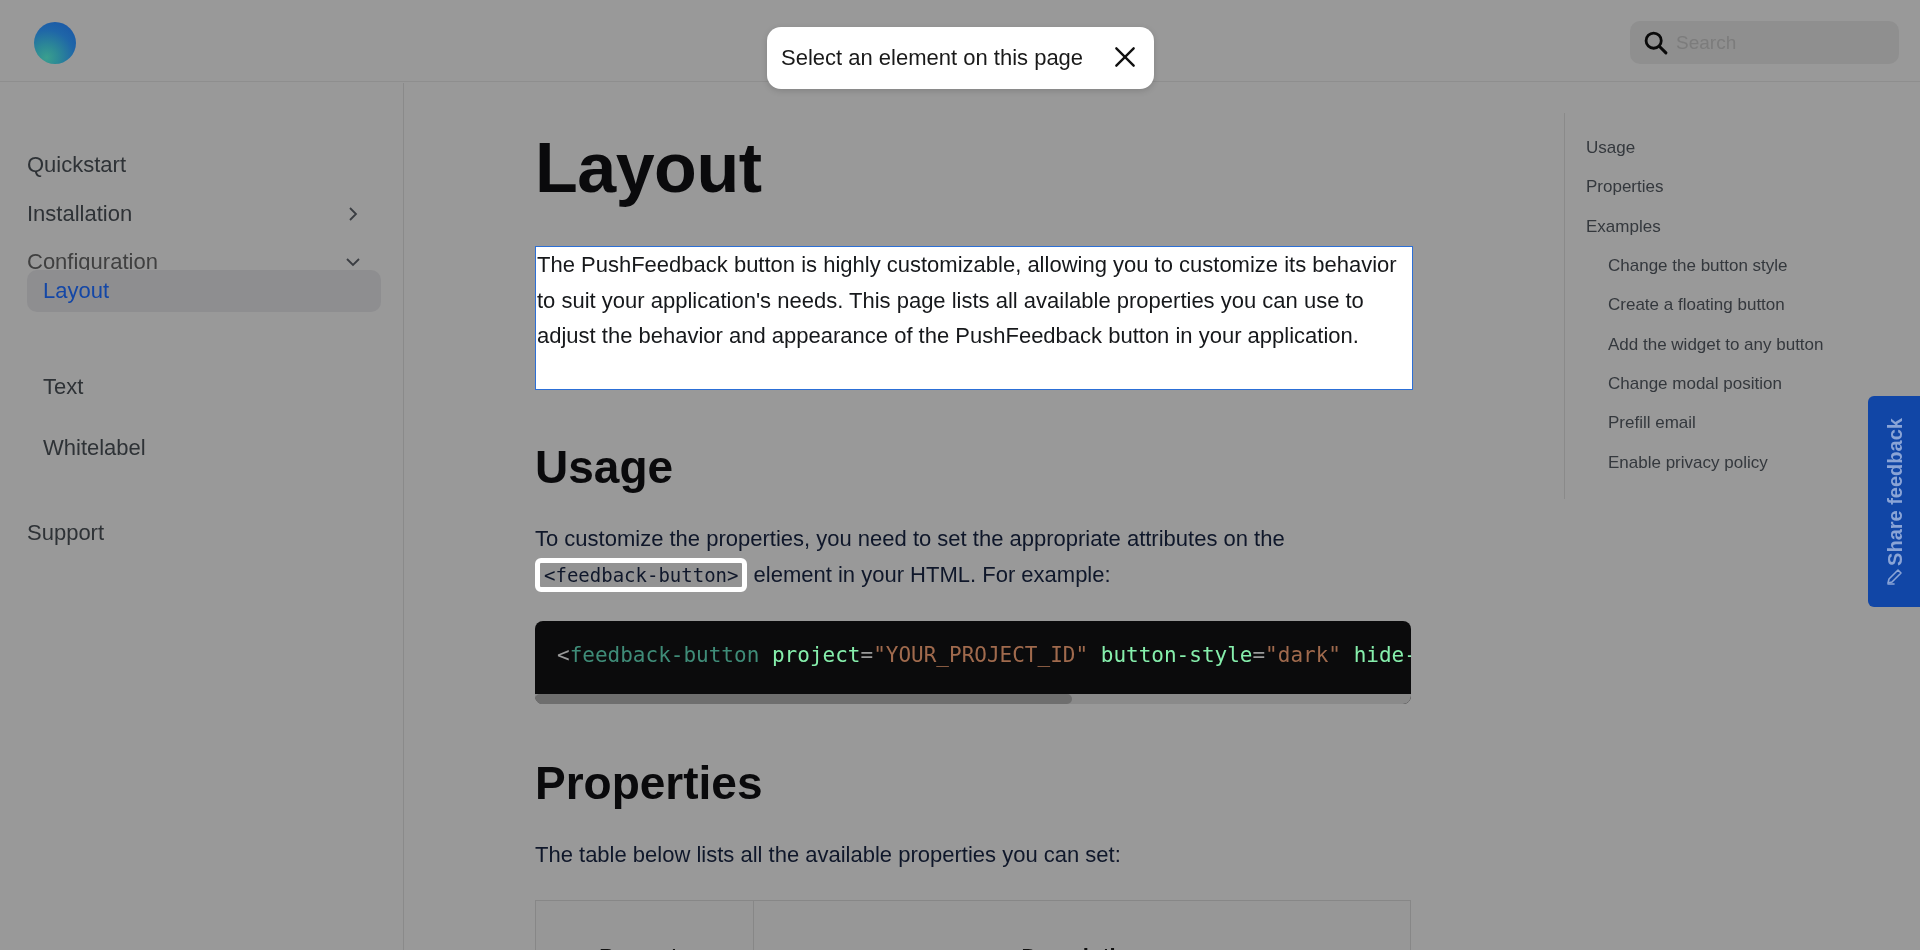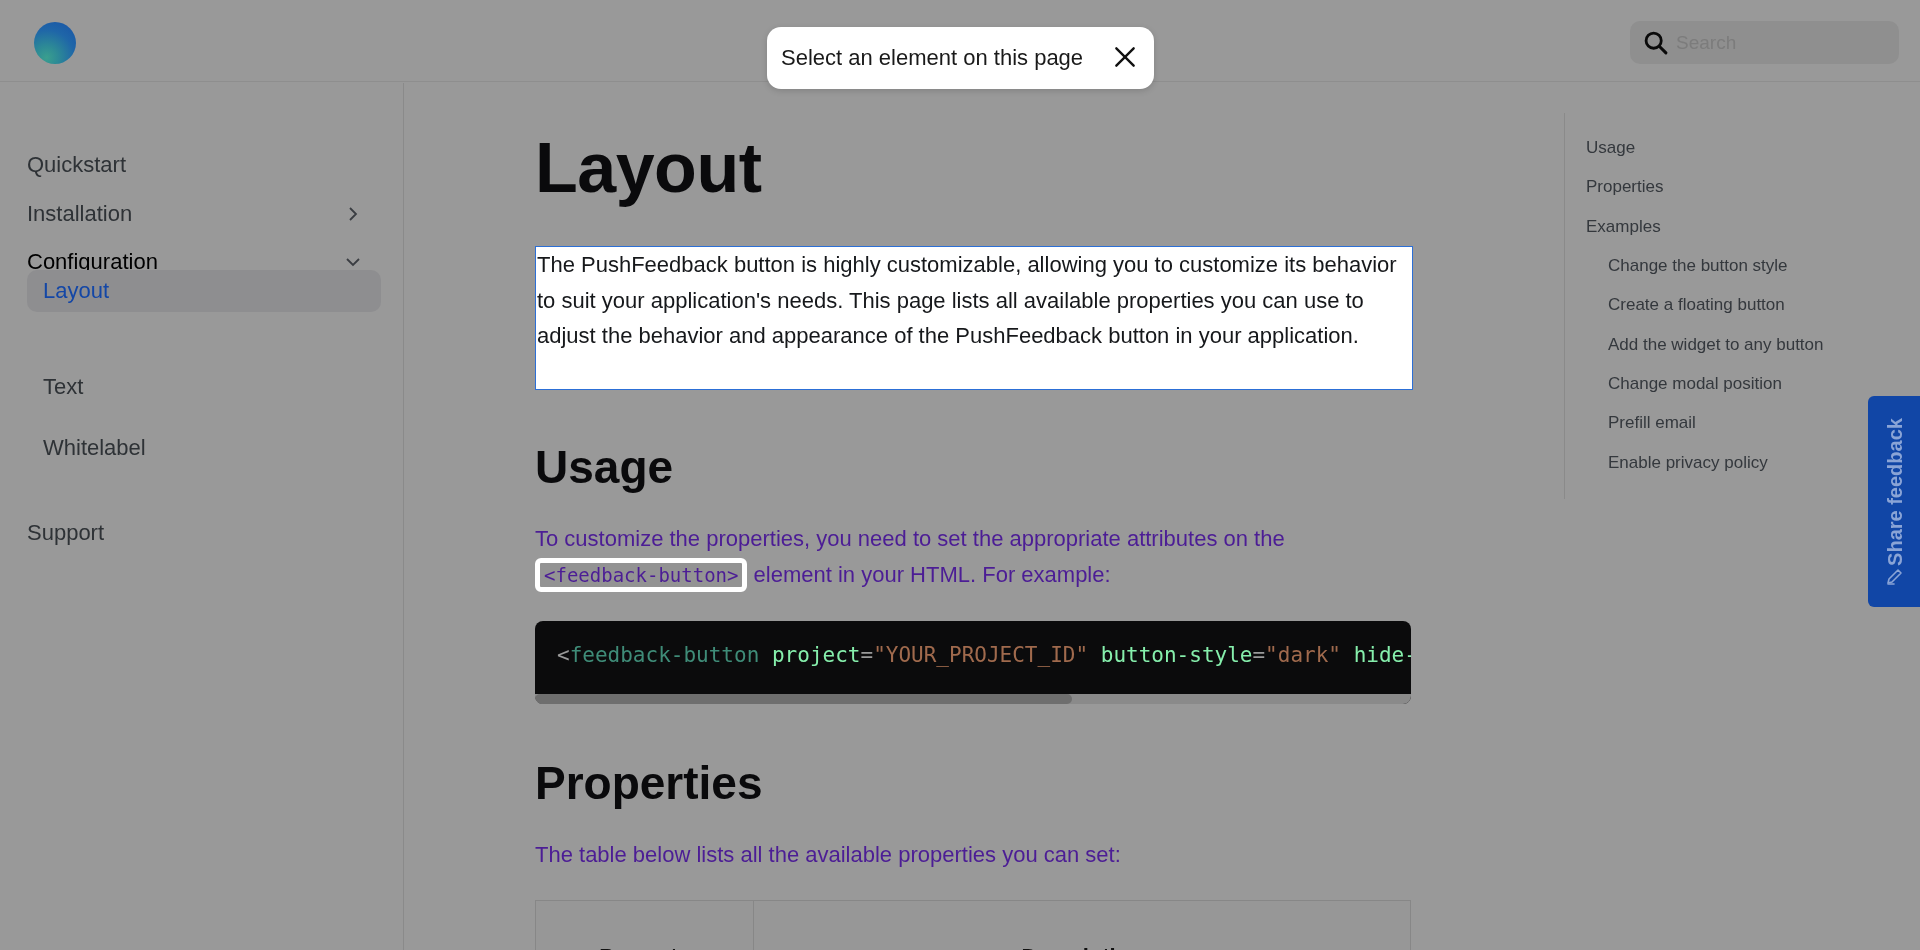--- a/index.html
+++ b/index.html
@@ -46,34 +46,34 @@
   .sidebar {
     position: absolute; left: 0; top: 83px; width: 404px; height: 867px;
     border-right: 1px solid #8a8a8a;
   }
   .nav-item {
     position: absolute; left: 27px; width: 354px; height: 42px;
     font-size: 22px; color: #2e3236; display: flex; align-items: center;
     cursor: pointer;
   }
   .nav-item.sub { left: 27px; padding-left: 16px; }
-  .nav-item.active-parent { color: #000000; }
+  .nav-item.active-parent { color: #404040; }
   .nav-item.active { background: #8e8e90; border-radius: 10px; color: #1447a6; }
   .nav-item .chev { position: absolute; right: 20px; top: 13px; width: 16px; height: 16px; }
   h1.title {
     position: absolute; left: 535px; top: 128px; font-size: 70px; font-weight: 700; letter-spacing: -0.5px;
     font-family: "Liberation Sans", sans-serif;
   }
   .intro {
     position: absolute; left: 535px; top: 246px; width: 878px; height: 144px;
     background: #ffffff; border: 1.5px solid #2c6fd6;
     font-size: 22px; line-height: 35.5px; color: #16181b; padding: 0 0 0 1px;
   }
   h2 { position: absolute; left: 535px; font-size: 46px; font-weight: 700; font-family: "Liberation Sans", sans-serif; }
-  .para { position: absolute; left: 535px; width: 880px; font-size: 22px; line-height: 36px; color: #4c1d95; }
+  .para { position: absolute; left: 535px; width: 880px; font-size: 22px; line-height: 36px; color: #0f172a; }
   .code-inline {
     font-family: "DejaVu Sans Mono", "Liberation Mono", monospace; font-size: 19px;
     background: #939393; border: 5px solid #ffffff; border-radius: 6px; padding: 1px 4px;
   }
   .codeblock {
     position: absolute; left: 535px; top: 621px; width: 876px; height: 83px;
     background: #0b0b0c; border-radius: 8px; overflow: hidden;
   }
   .codeblock pre {
     position: absolute; left: 22px; top: 22px;

